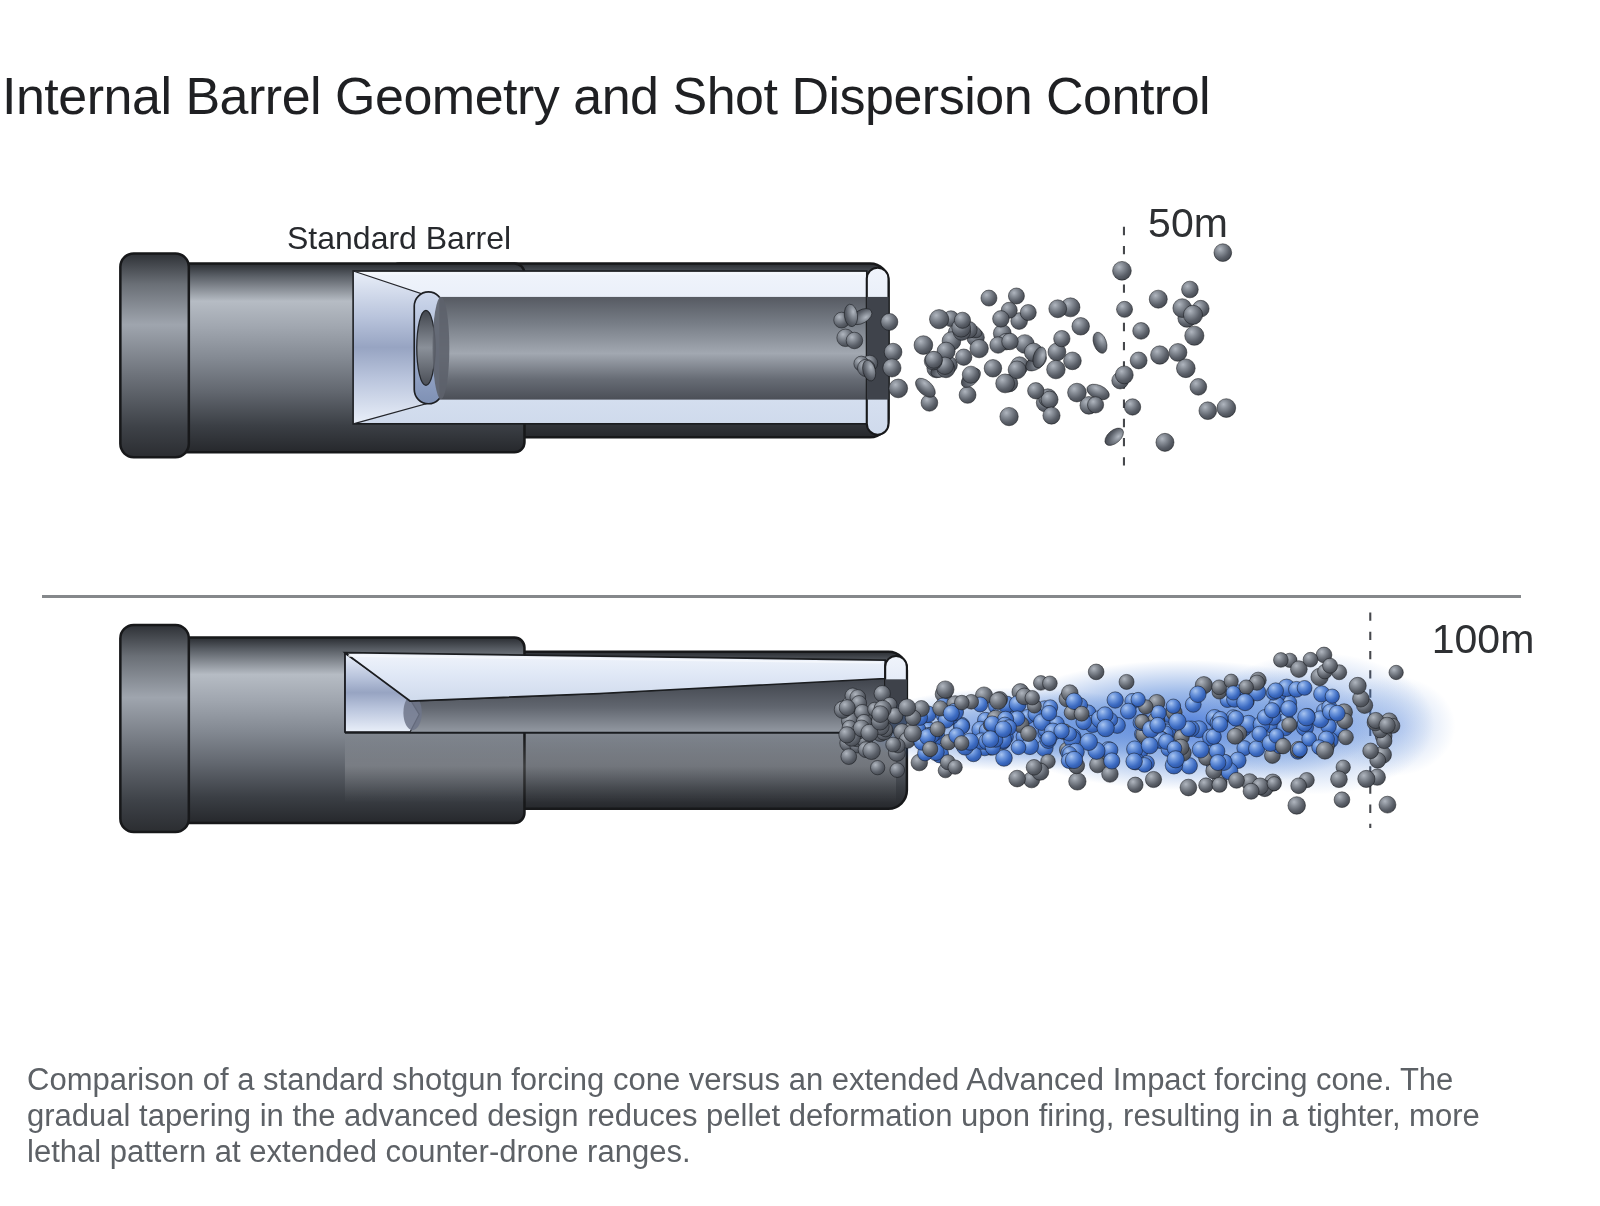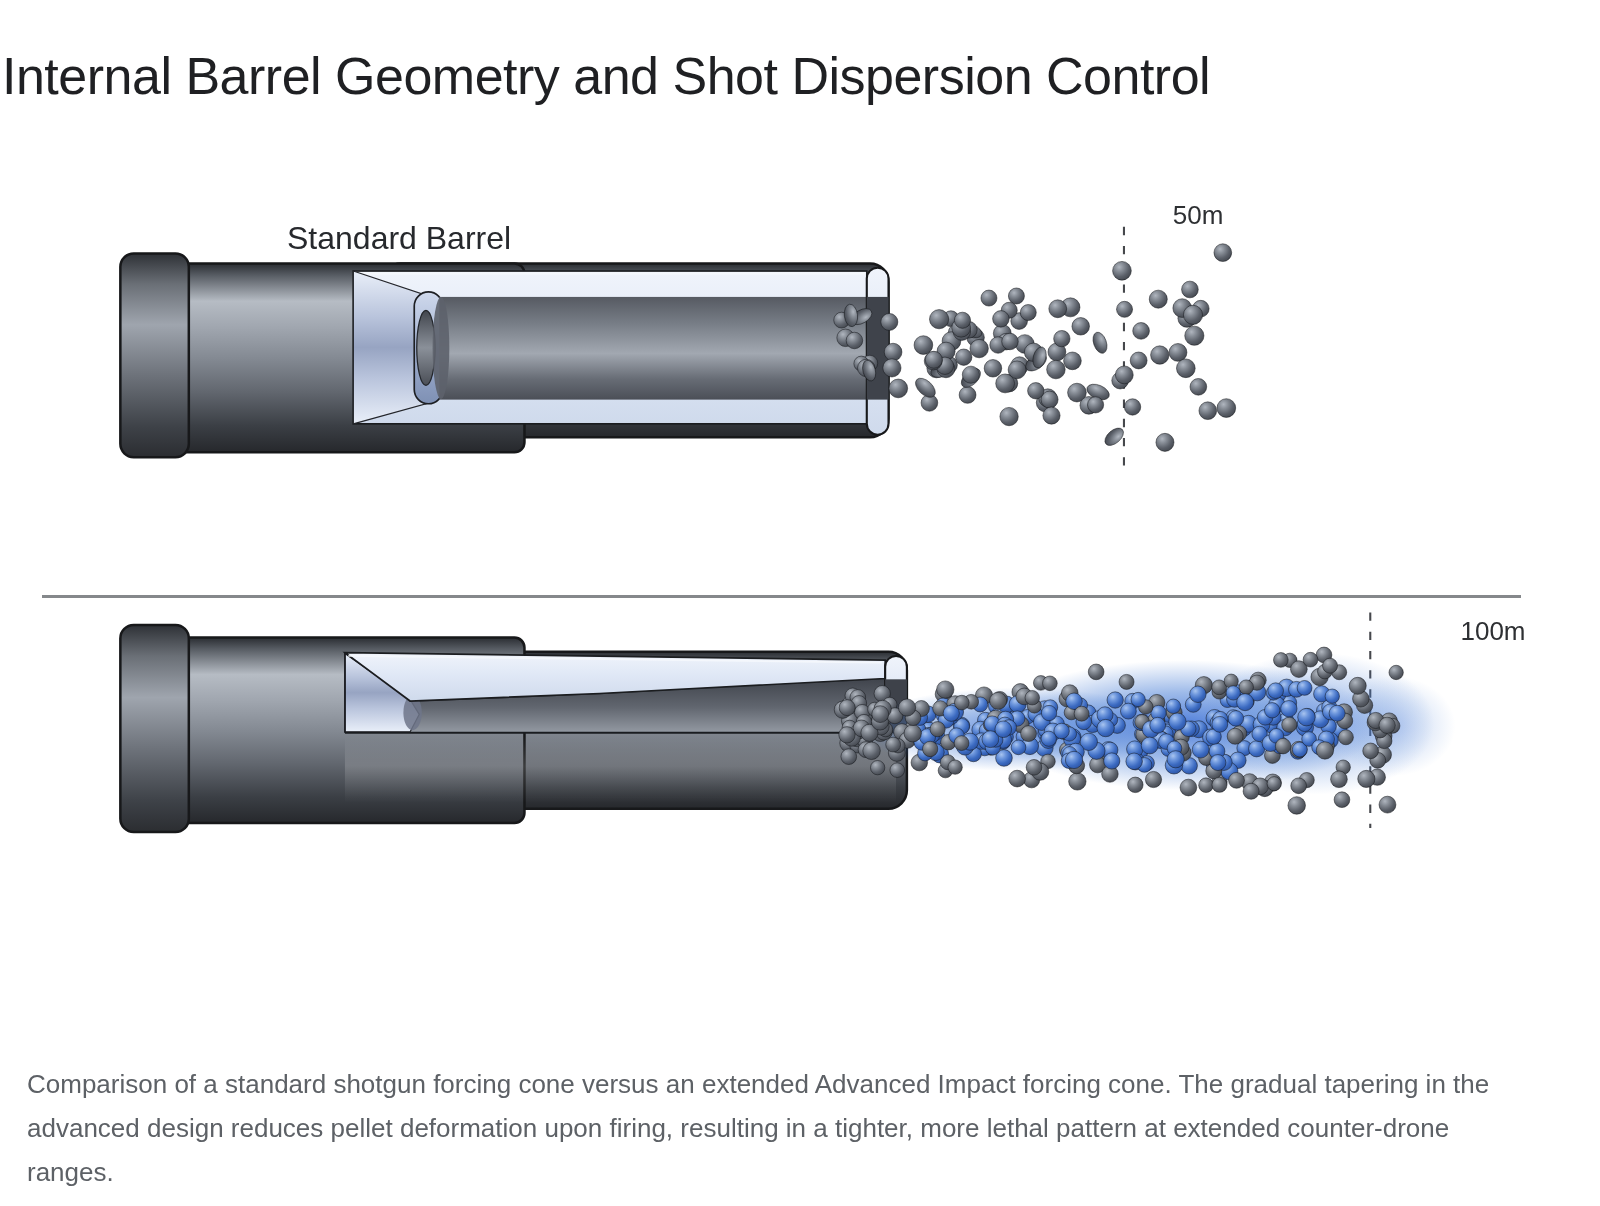--- a/index.html
+++ b/index.html
@@ -1,27 +1,27 @@
 <!DOCTYPE html>
 <html><head>
 <meta charset="utf-8">
 <style>
   html,body{margin:0;padding:0;background:#ffffff;}
   #page{position:relative;width:1600px;height:1206px;background:#ffffff;overflow:hidden;
         font-family:"Liberation Sans", sans-serif;}
   .abs{position:absolute;}
-  #page-title{left:2px;top:46px;font-size:52px;letter-spacing:-0.5px;color:#1f2023;white-space:nowrap;}
+  #page-title{left:2px;top:66px;font-size:52px;letter-spacing:-0.5px;color:#1f2023;white-space:nowrap;}
   .barrel-label{font-size:32px;color:#27292d;white-space:nowrap;}
   #standard-label{left:287px;top:220px;}
   #advanced-label{left:287px;top:660px;}
-  .marker-label{font-size:26px;color:#2e3033;white-space:nowrap;transform:translateX(-50%);margin-left:10px;}
+  .marker-label{font-size:41px;color:#2e3033;white-space:nowrap;transform:translateX(-50%);}
   #marker-label-50{left:1188px;top:200px;}
   #marker-label-100{left:1483px;top:616px;}
   #divider{left:42px;top:595px;width:1479px;height:3px;background:#85888b;}
-  #figure-caption{left:27px;top:1062px;width:1490px;font-size:26px;line-height:44px;color:#5d6166;}
+  #figure-caption{left:27px;top:1062px;width:1490px;font-size:31px;line-height:36px;color:#5d6166;}
   svg{display:block;}
 </style>
 </head>
 <body>
 
 <div id="page">
 
   <div id="page-title" class="abs">Internal Barrel Geometry and Shot Dispersion Control</div>
 
   <div id="standard-label" class="abs barrel-label">Standard Barrel</div>

